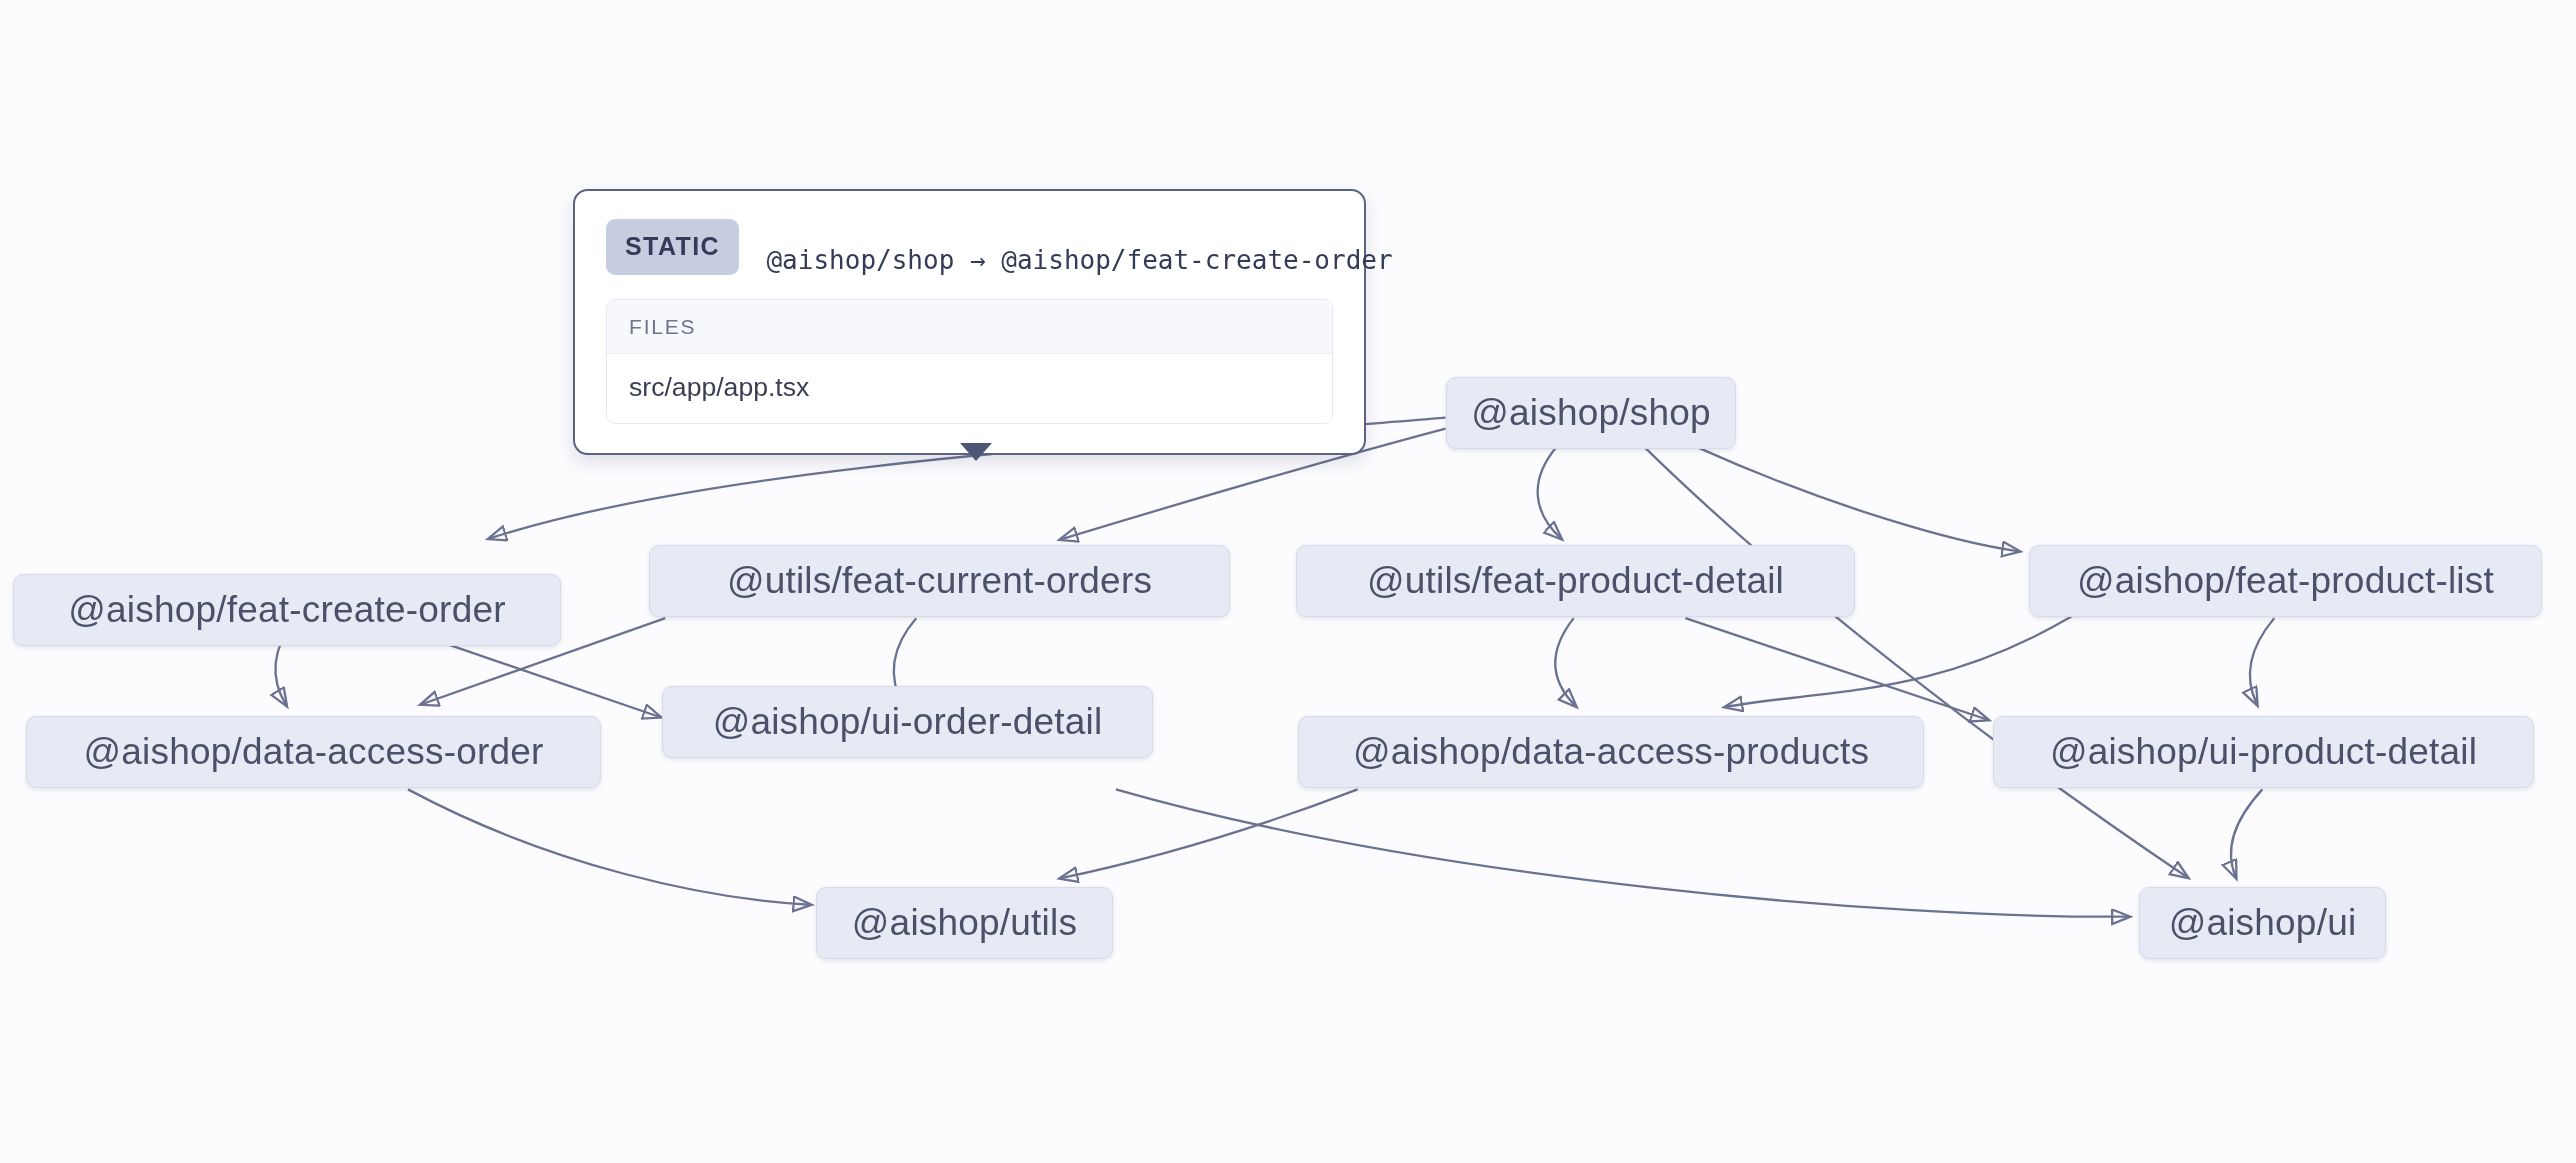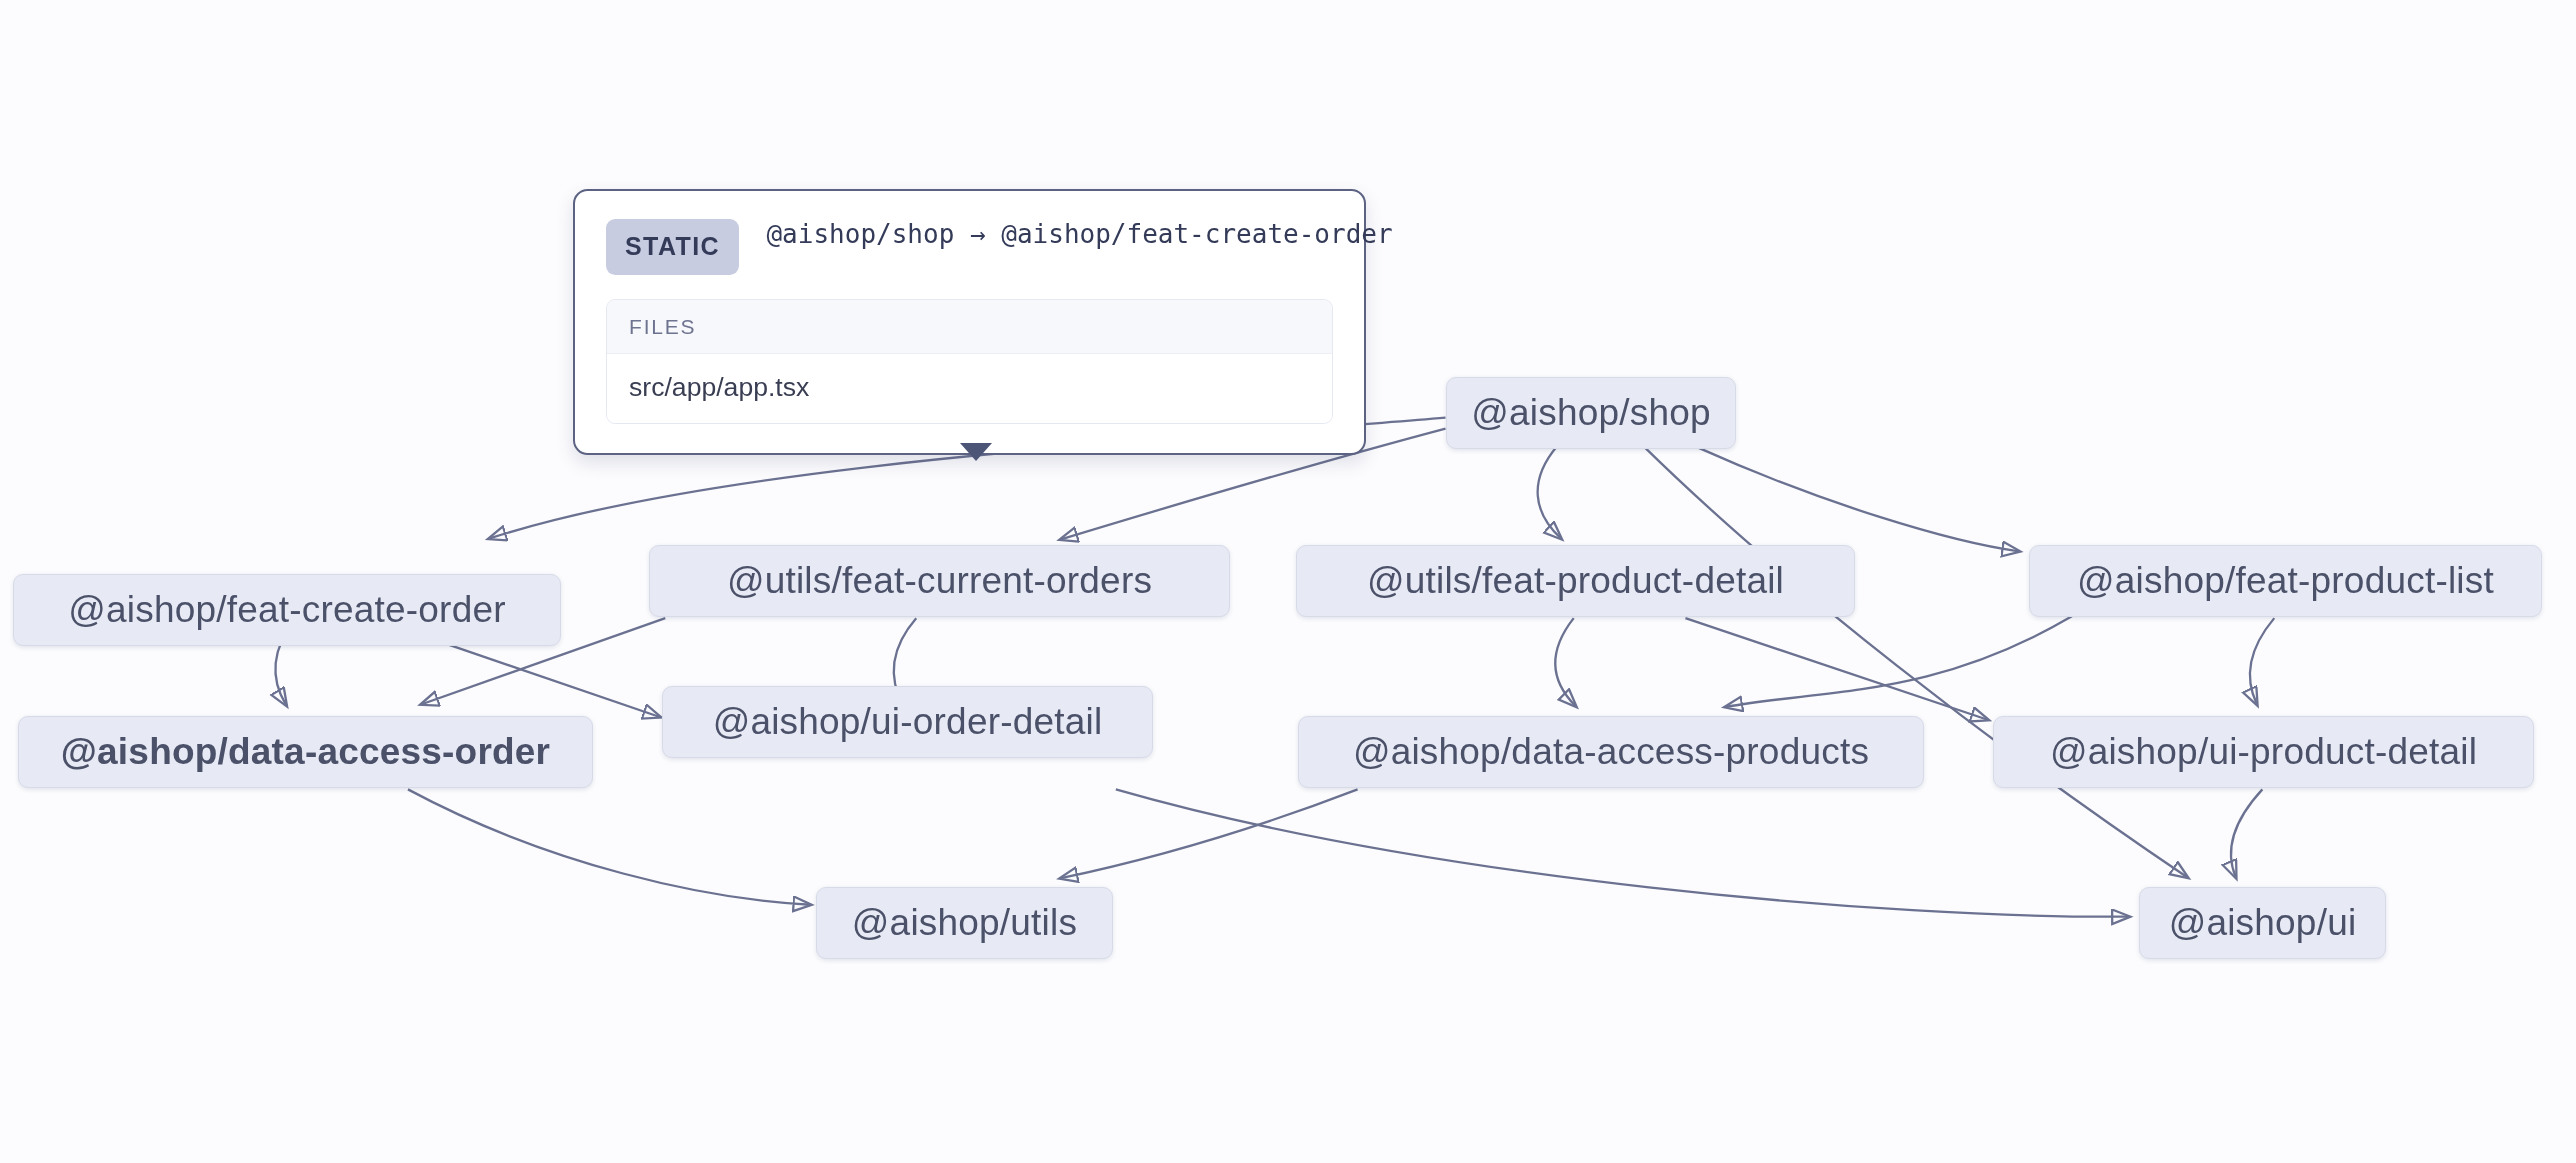--- a/index.html
+++ b/index.html
@@ -16,21 +16,21 @@
     color:#4b5169;font-size:37px;letter-spacing:0.2px;
     box-shadow:0 1.8px 4.6px rgba(80,90,130,.14);
     cursor:pointer;user-select:none;
   }
   .tooltip{
     position:absolute;left:573px;top:189px;width:793px;box-sizing:border-box;
     background:#ffffff;border:2.3px solid #5b6282;border-radius:14.7px;
     box-shadow:0 7.3px 16.5px rgba(60,70,110,.15);
     padding:27.5px 31px 29px 31px;z-index:5;
   }
-  .tooltip-head{display:flex;align-items:flex-start;gap:27.5px;}
+  .tooltip-head{display:flex;align-items:flex-end;gap:27.5px;}
   .badge{
     background:#c7cce1;color:#343b58;border-radius:9.2px;
     font-size:25px;font-weight:bold;letter-spacing:1.4px;
     padding:13.7px 19px;flex:0 0 auto;
   }
   .edge-label{
     font-family:"DejaVu Sans Mono","Liberation Mono",monospace;
     font-size:26px;color:#343b58;white-space:nowrap;
   }
   .files-box{
@@ -77,21 +77,21 @@
   <path d="M 1482 862 C 1370 905 1258 938 1158 959" marker-end="url(#arrow)"></path>
   <path d="M 1218 862 C 1560 960 2060 1003 2324 1001" marker-end="url(#arrow)"></path>
   <path d="M 2470 862 C 2435 900 2430 932 2441 958" marker-end="url(#arrow)"></path>
 </svg>
 
 <div class="node" style="left:1446px;top:377px;width:288px;">@aishop/shop</div>
 <div class="node" style="left:13px;top:574px;width:546px;">@aishop/feat-create-order</div>
 <div class="node" style="left:649px;top:545px;width:579px;">@utils/feat-current-orders</div>
 <div class="node" style="left:1296px;top:545px;width:557px;">@utils/feat-product-detail</div>
 <div class="node" style="left:2029px;top:545px;width:511px;">@aishop/feat-product-list</div>
-<div class="node" style="left:18px;top:716px;width:573px;font-weight:bold;">@aishop/data-access-order</div>
+<div class="node" style="left:26px;top:716px;width:573px;">@aishop/data-access-order</div>
 <div class="node" style="left:662px;top:686px;width:489px;">@aishop/ui-order-detail</div>
 <div class="node" style="left:1298px;top:716px;width:624px;">@aishop/data-access-products</div>
 <div class="node" style="left:1993px;top:716px;width:539px;">@aishop/ui-product-detail</div>
 <div class="node" style="left:816px;top:887px;width:295px;">@aishop/utils</div>
 <div class="node" style="left:2139px;top:887px;width:245px;">@aishop/ui</div>
 
 <div class="tooltip">
   <div class="tooltip-head">
     <span class="badge">STATIC</span>
     <span class="edge-label">@aishop/shop → @aishop/feat-create-order</span>

